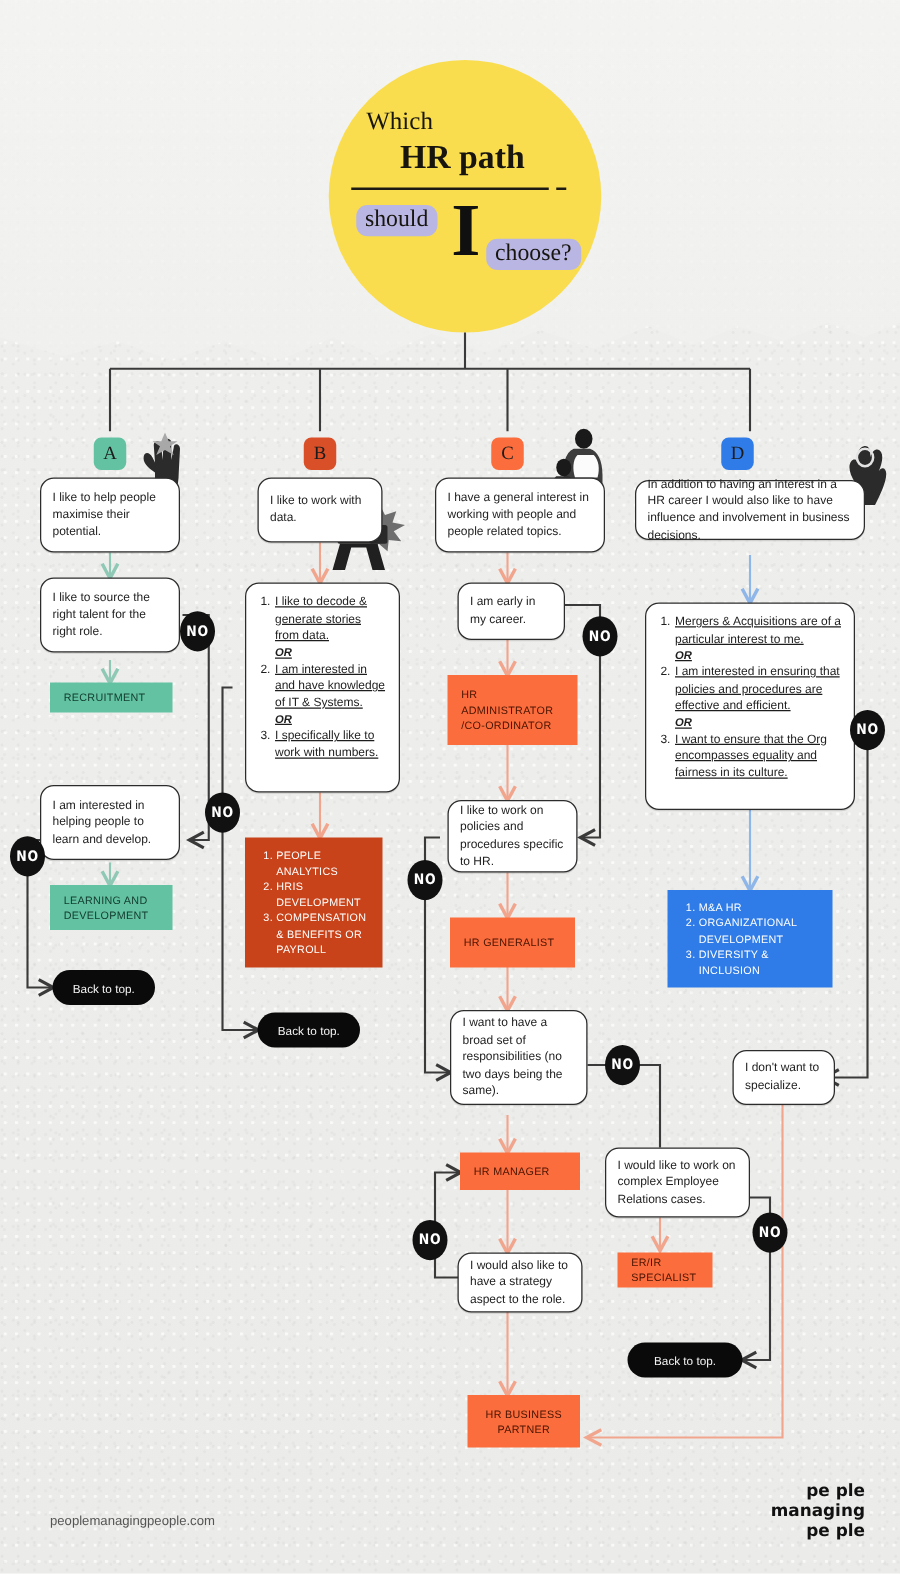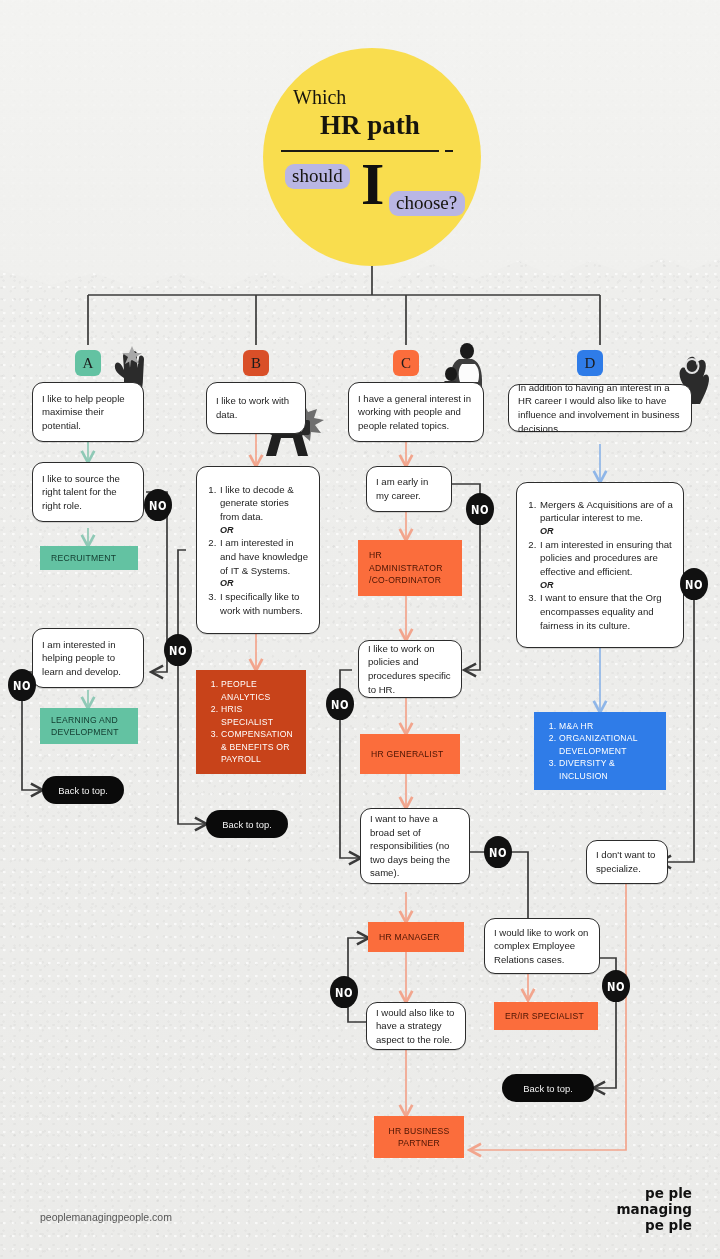--- a/index.html
+++ b/index.html
@@ -43,21 +43,21 @@
     border:1.4px solid #2c2c2c;
     border-radius:11px;
     color:#1d1d1d;
     font-size:9.6px;
     line-height:1.42;
     padding:7px 9px;
     display:flex;
     align-items:center;
     box-shadow:0 1px 0 rgba(0,0,0,.12);
   }
-  .qbox.num{align-items:center;padding:8px 9px;}
+  .qbox.num{align-items:flex-start;padding:8px 9px;text-decoration:underline;}
   .qbox ol{margin:0;padding-left:13px;}
   .qbox ol li{margin:0 0 0 0;padding-left:1px;}
   .or{display:block;font-weight:bold;font-style:italic;font-size:9px;}
 
   .result{
     color:#ffffff;
     font-size:8.6px;
     letter-spacing:.25px;
     line-height:1.45;
     display:flex;
@@ -309,21 +309,21 @@
         <span class="or">OR</span></li>
       <li><span>I am interested in and have knowledge of IT &amp; Systems.</span>
         <span class="or">OR</span></li>
       <li><span>I specifically like to work with numbers.</span></li>
     </ol>
   </div>
 
   <div class="node result num" style="left:196px;top:670px;width:110px;height:104px;background:#c8431a;">
     <ol>
       <li>PEOPLE ANALYTICS</li>
-      <li>HRIS SPECIALIST</li>
+      <li>HRIS DEVELOPMENT</li>
       <li>COMPENSATION &amp; BENEFITS OR PAYROLL</li>
     </ol>
   </div>
 
   <div class="node backtop" style="left:206px;top:810px;width:82px;height:28px;">Back to top.</div>
 
   <div class="nobadge" style="left:164px;top:636px;">NO</div>
 
   <div class="node qbox" style="left:348px;top:382px;width:136px;height:60px;">I have a general interest in working with people and people related topics.</div>
 
@@ -336,21 +336,21 @@
   <div class="node result" style="left:360px;top:734px;width:100px;height:40px;background:#fb6d3c;color:#4a1403;">HR GENERALIST</div>
 
   <div class="node qbox" style="left:360px;top:808px;width:110px;height:76px;">I want to have a broad set of responsibilities (no two days being the same).</div>
 
   <div class="node result" style="left:368px;top:922px;width:96px;height:30px;background:#fb6d3c;color:#4a1403;">HR MANAGER</div>
 
   <div class="node qbox" style="left:366px;top:1002px;width:100px;height:48px;">I would also like to have a strategy aspect to the role.</div>
 
   <div class="node qbox" style="left:484px;top:918px;width:116px;height:56px;">I would like to work on complex Employee Relations cases.</div>
 
-  <div class="node result" style="left:494px;top:1002px;width:104px;height:28px;background:#fb6d3c;color:#4a1403;">ER/IR SPECIALIST</div>
+  <div class="node result" style="left:494px;top:1002px;width:76px;height:28px;background:#fb6d3c;color:#4a1403;">ER/IR SPECIALIST</div>
 
   <div class="node backtop" style="left:502px;top:1074px;width:92px;height:28px;">Back to top.</div>
 
   <div class="node result" style="left:374px;top:1116px;width:90px;height:42px;background:#fb6d3c;color:#4a1403;text-align:center;">HR BUSINESS PARTNER</div>
 
   <div class="nobadge" style="left:466px;top:495px;">NO</div>
   <div class="nobadge" style="left:326px;top:690px;">NO</div>
   <div class="nobadge" style="left:484px;top:838px;">NO</div>
   <div class="nobadge" style="left:330px;top:978px;">NO</div>
   <div class="nobadge" style="left:602px;top:972px;">NO</div>

